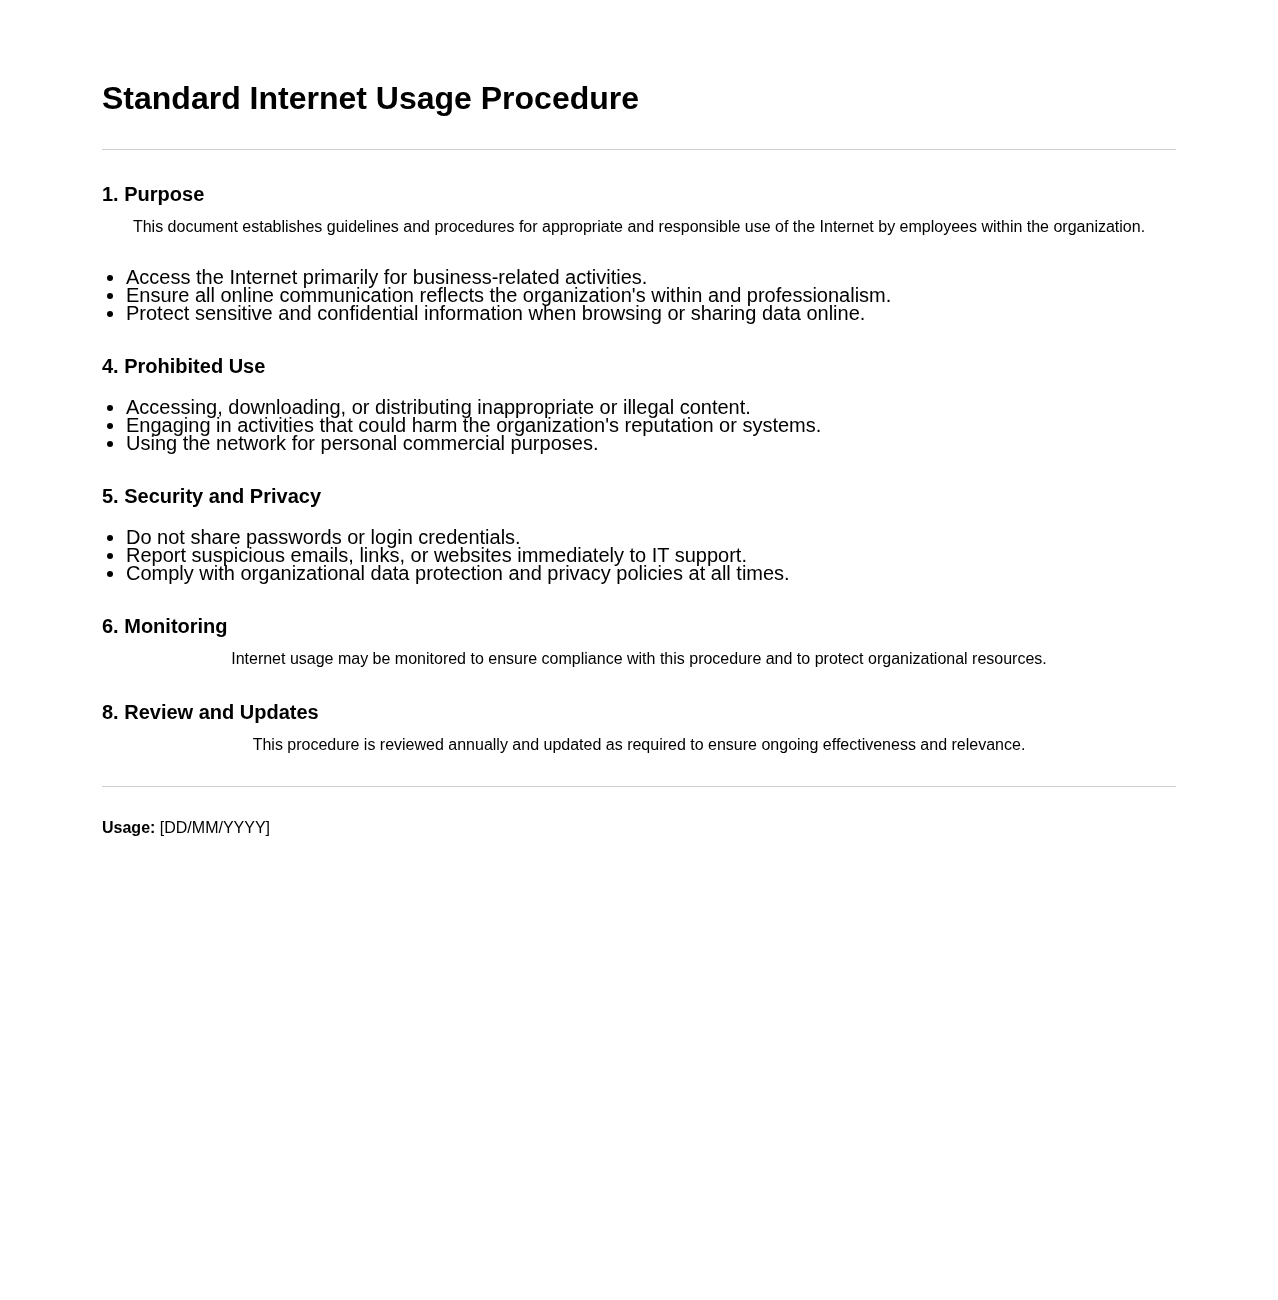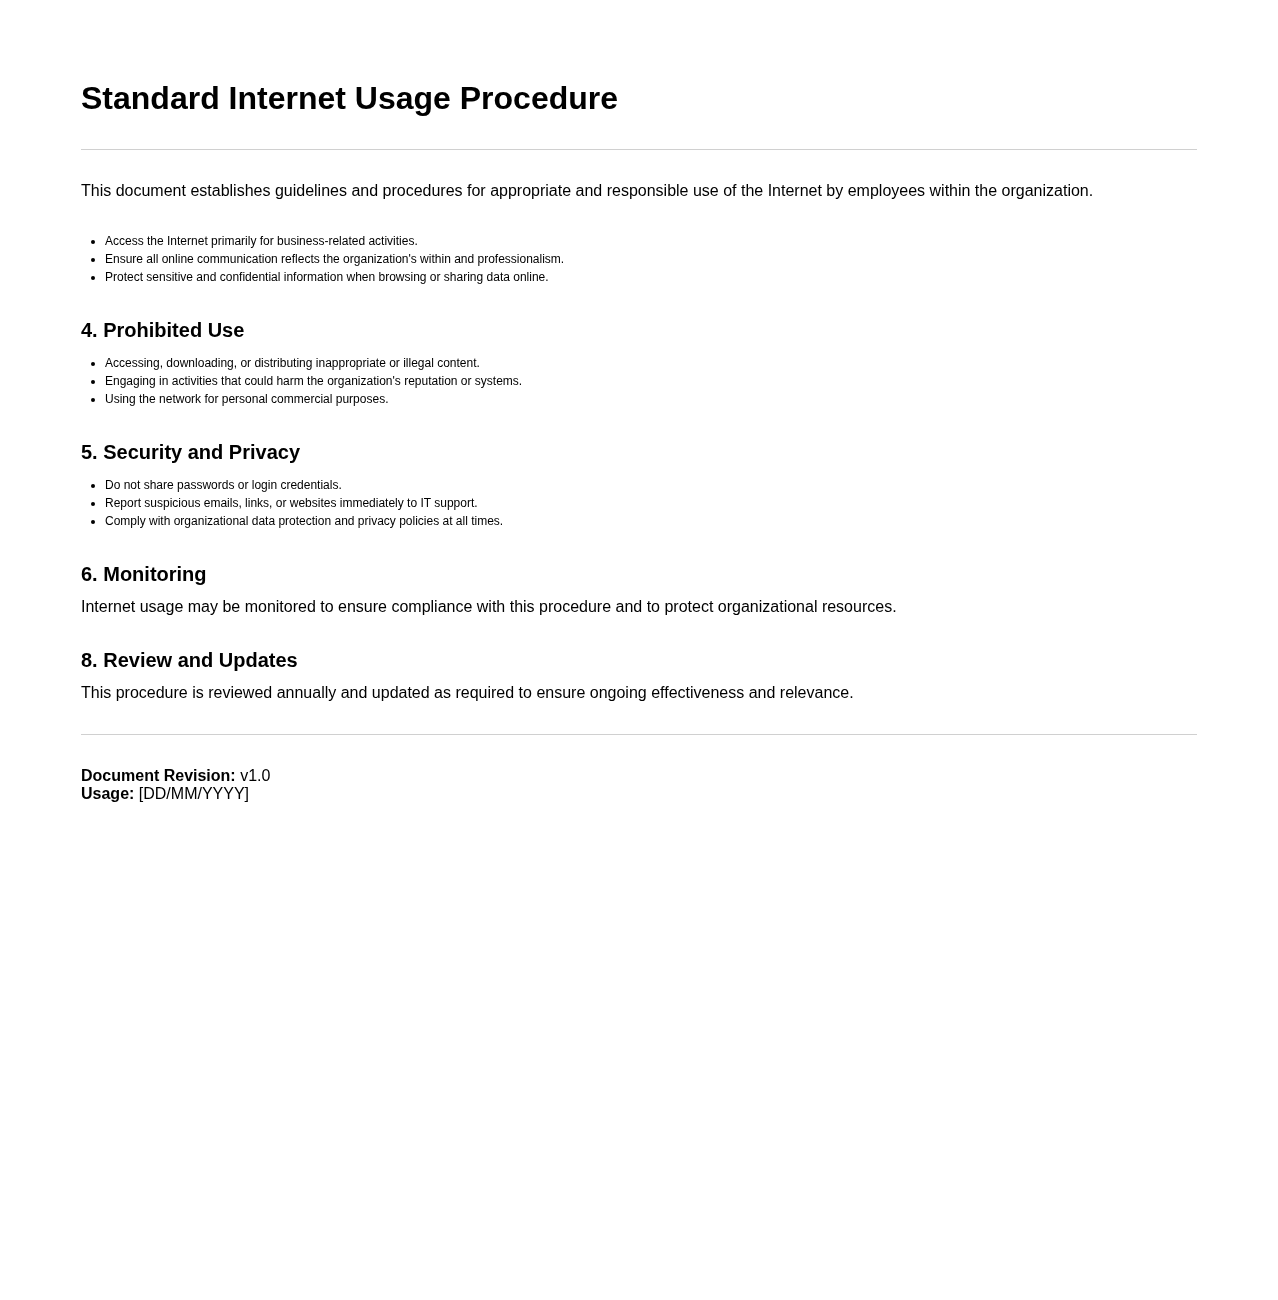--- a/index.html
+++ b/index.html
@@ -2,21 +2,21 @@
 <html><head>
 <meta charset="utf-8">
 <style>
   html, body { margin: 0; padding: 0; background: #ffffff; }
   body {
     font-family: "Liberation Sans", sans-serif;
     color: #000;
     width: 1278px;
     min-height: 1300px;
   }
-  .page { padding: 0 81px; }
+  .page { padding: 0 102px; }
   h1 {
     font-size: 32px;
     font-weight: bold;
     margin: 0;
     padding-top: 78px;
     line-height: 40px;
     height: 40px;
   }
   hr {
     border: 0;
@@ -29,44 +29,46 @@
     font-weight: bold;
     margin: 0;
     line-height: 24px;
   }
   .sec { margin-top: 32px; }
   .sec.first { margin-top: 32px; }
   .sec p {
     font-size: 16px;
     margin: 12px 0 0 0;
     line-height: 18px;
+    text-align: center;
   }
   .sec ul {
-    margin: 12px 0 0 0;
+    margin: 20px 0 0 0;
     padding-left: 24px;
-    font-size: 12px;
+    font-size: 20px;
     line-height: 18px;
   }
   .sec ul li { margin: 0; }
   .hr-bottom { margin-top: 32px; }
   .footer {
     margin-top: 32px;
     font-size: 16px;
     line-height: 18px;
   }
   .footer b { font-weight: bold; }
 </style>
 </head>
 <body>
 
 <div class="page">
   <h1>Standard Internet Usage Procedure</h1>
   <hr class="hr-top">
 
   <div class="sec first">
+    <h2>1. Purpose</h2>
     <p>This document establishes guidelines and procedures for appropriate and responsible use of the Internet by employees within the organization.</p>
   </div>
 
   <div class="sec">
   </div>
 
   <div class="sec">
     <ul>
       <li>Access the Internet primarily for business-related activities.</li>
       <li>Ensure all online communication reflects the organization's within and professionalism.</li>
@@ -100,21 +102,17 @@
 
   <div class="sec">
     <h2>8. Review and Updates</h2>
     <p>This procedure is reviewed annually and updated as required to ensure ongoing effectiveness and relevance.</p>
   </div>
 
   <hr class="hr-bottom">
 
   <div class="footer">
     <div>
-      <b>Document Revision:</b>
-      <span>v1.0</span>
-    </div>
-    <div>
       <b>Usage:</b>
       <span>[DD/MM/YYYY]</span>
     </div>
   </div>
 </div>
 
 </body></html>

